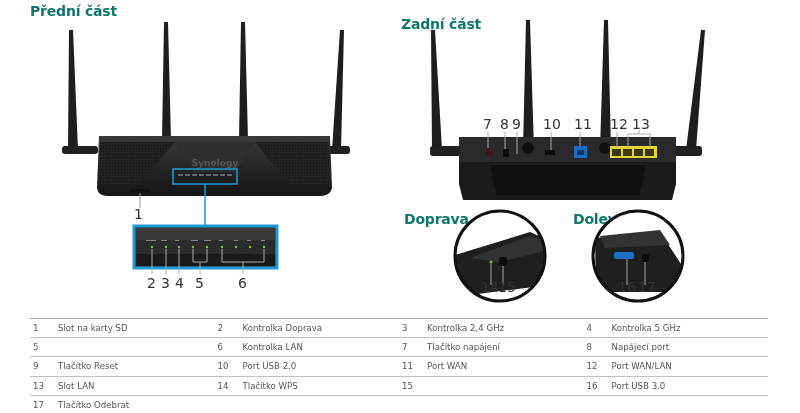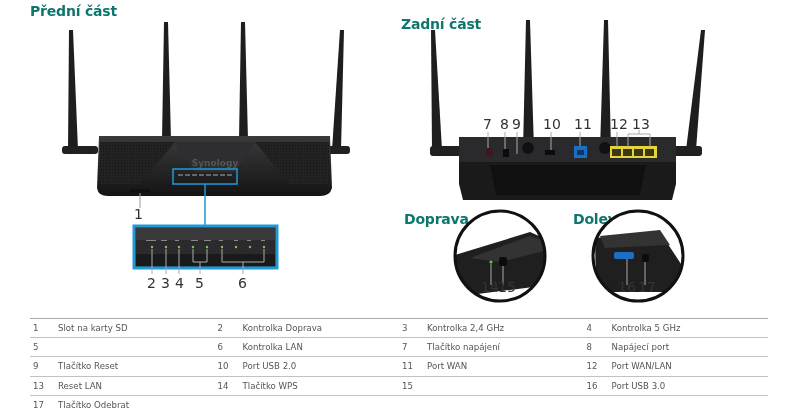--- a/index.html
+++ b/index.html
@@ -240,21 +240,21 @@
         <span class="cell-label">Port WAN</span>
       </div>
     <div class="cell">
         <span class="cell-num">12</span>
         <span class="cell-label">Port WAN/LAN</span>
       </div>
   </div>
   <div class="legend-row">
     <div class="cell">
         <span class="cell-num">13</span>
-        <span class="cell-label">Reset LAN</span>
+        <span class="cell-label">Slot LAN</span>
       </div>
     <div class="cell">
         <span class="cell-num">14</span>
         <span class="cell-label">Tlačítko WPS</span>
       </div>
     <div class="cell">
         <span class="cell-num">15</span>
       </div>
     <div class="cell">
         <span class="cell-num">16</span>

